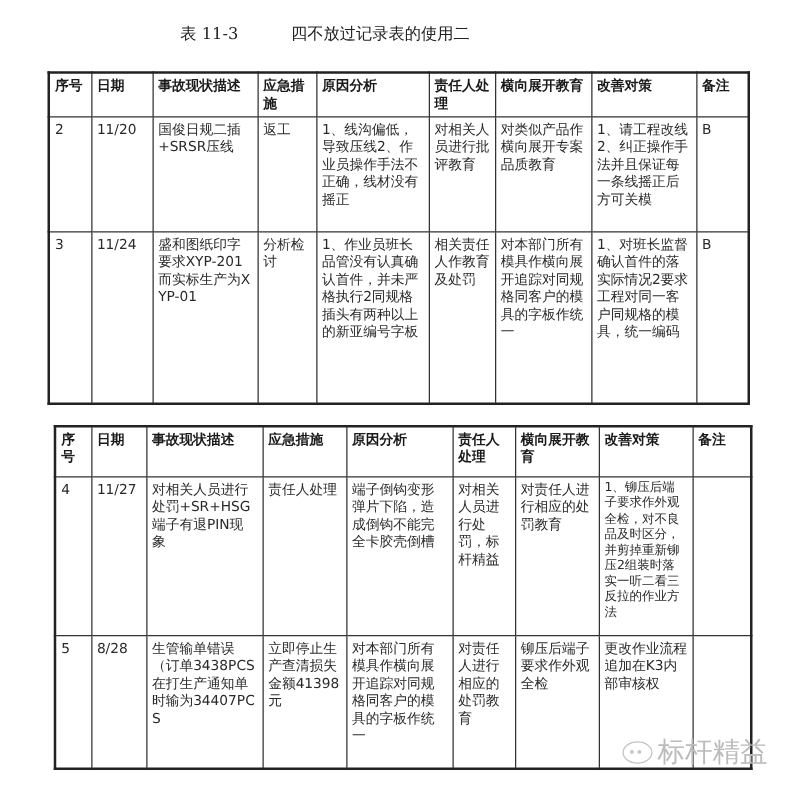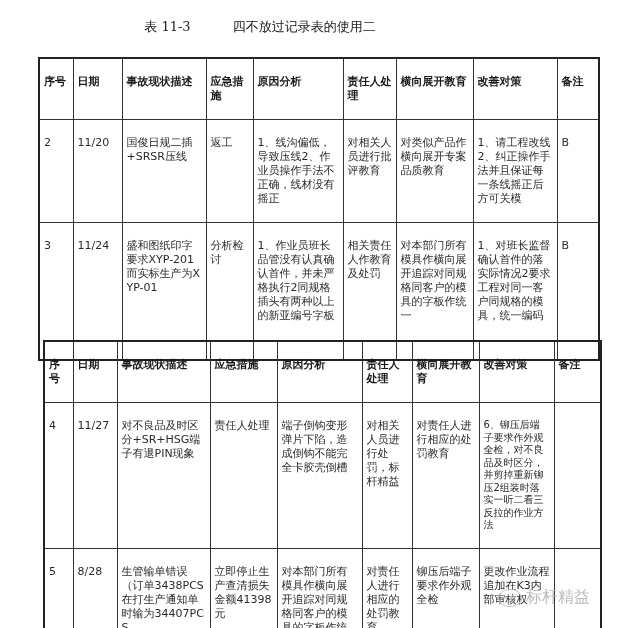--- a/index.html
+++ b/index.html
@@ -2,33 +2,33 @@
 <html><head>
 <meta charset="utf-8">
 <style>
   html, body { margin:0; padding:0; background:#ffffff; }
   body { width:640px; height:628px; position:relative; overflow:hidden;
          font-family:"DejaVu Sans", sans-serif; color:#222; }
   .caption { position:absolute; top:18px; left:0; width:520px; text-align:center;
              font-family:"DejaVu Serif", serif; font-size:13px; color:#222; }
   .caption .num { margin-right:38px; }
   table { position:absolute; border-collapse:collapse; table-layout:fixed; }
-  td, th { border:1.5px solid #333; vertical-align:top; padding:16px 4px;
+  td, th { border:1.5px solid #333; vertical-align:top; padding:3px 4px;
            font-size:11px; line-height:14px; color:#2a2a2a; word-break:break-all; }
   th { font-weight:bold; text-align:left; font-size:11px; line-height:14px; color:#1a1a1a; }
   table { border:2px solid #222; }
   .t1 { left:38px; top:57px; width:560px; }
   .t2 { left:43px; top:340px; width:557px; }
   .t1 tr.hdr { height:34px; }
   .t1 tr.r1 { height:92px; }
   .t1 tr.r2 { height:137px; }
   .t2 tr.hdr { height:40px; }
   .t2 tr.r1 { height:127px; }
   .t2 tr.r2 { height:107px; }
-  .wm { position:absolute; left:498px; top:587px; font-size:16px; color:#bbbbbb;
+  .wm { position:absolute; left:498px; top:587px; font-size:22px; color:#bbbbbb;
         display:flex; align-items:center; gap:4px; }
   .wm .bubble { width:22px; height:16px; border:1.5px solid #c4c4c4; border-radius:50%;
                 position:relative; display:inline-block; }
   .wm .bubble::after { content:""; position:absolute; left:5px; top:6px; width:3px; height:3px;
                        background:#c4c4c4; border-radius:50%; box-shadow:6px 0 0 #c4c4c4; }
 </style>
 </head>
 <body>
 
 <div class="caption">
@@ -105,26 +105,26 @@
     <th>应急措施</th>
     <th>原因分析</th>
     <th>责任人处理</th>
     <th>横向展开教育</th>
     <th>改善对策</th>
     <th>备注</th>
   </tr>
   <tr class="r1">
     <td>4</td>
     <td>11/27</td>
-    <td>对不良品及时区分+SR+HSG端子有退PIN现象</td>
+    <td>对相关人员进行处罚+SR+HSG端子有退PIN现象</td>
     <td>责任人处理</td>
     <td>端子倒钩变形弹片下陷，造成倒钩不能完全卡胶壳倒槽</td>
     <td>对相关人员进行处罚，标杆精益</td>
     <td>对责任人进行相应的处罚教育</td>
-    <td style="font-size:10px;line-height:12.5px;">6、铆压后端子要求作外观全检，对不良品及时区分，并剪掉重新铆压2组装时落实一听二看三反拉的作业方法</td>
+    <td style="font-size:10px;line-height:12.5px;">1、铆压后端子要求作外观全检，对不良品及时区分，并剪掉重新铆压2组装时落实一听二看三反拉的作业方法</td>
     <td></td>
   </tr>
   <tr class="r2">
     <td>5</td>
     <td>8/28</td>
     <td>生管输单错误（订单3438PCS在打生产通知单时输为34407PCS</td>
     <td>立即停止生产查清损失金额41398元</td>
     <td>对本部门所有模具作横向展开追踪对同规格同客户的模具的字板作统一</td>
     <td>对责任人进行相应的处罚教育</td>
     <td>铆压后端子要求作外观全检</td>

